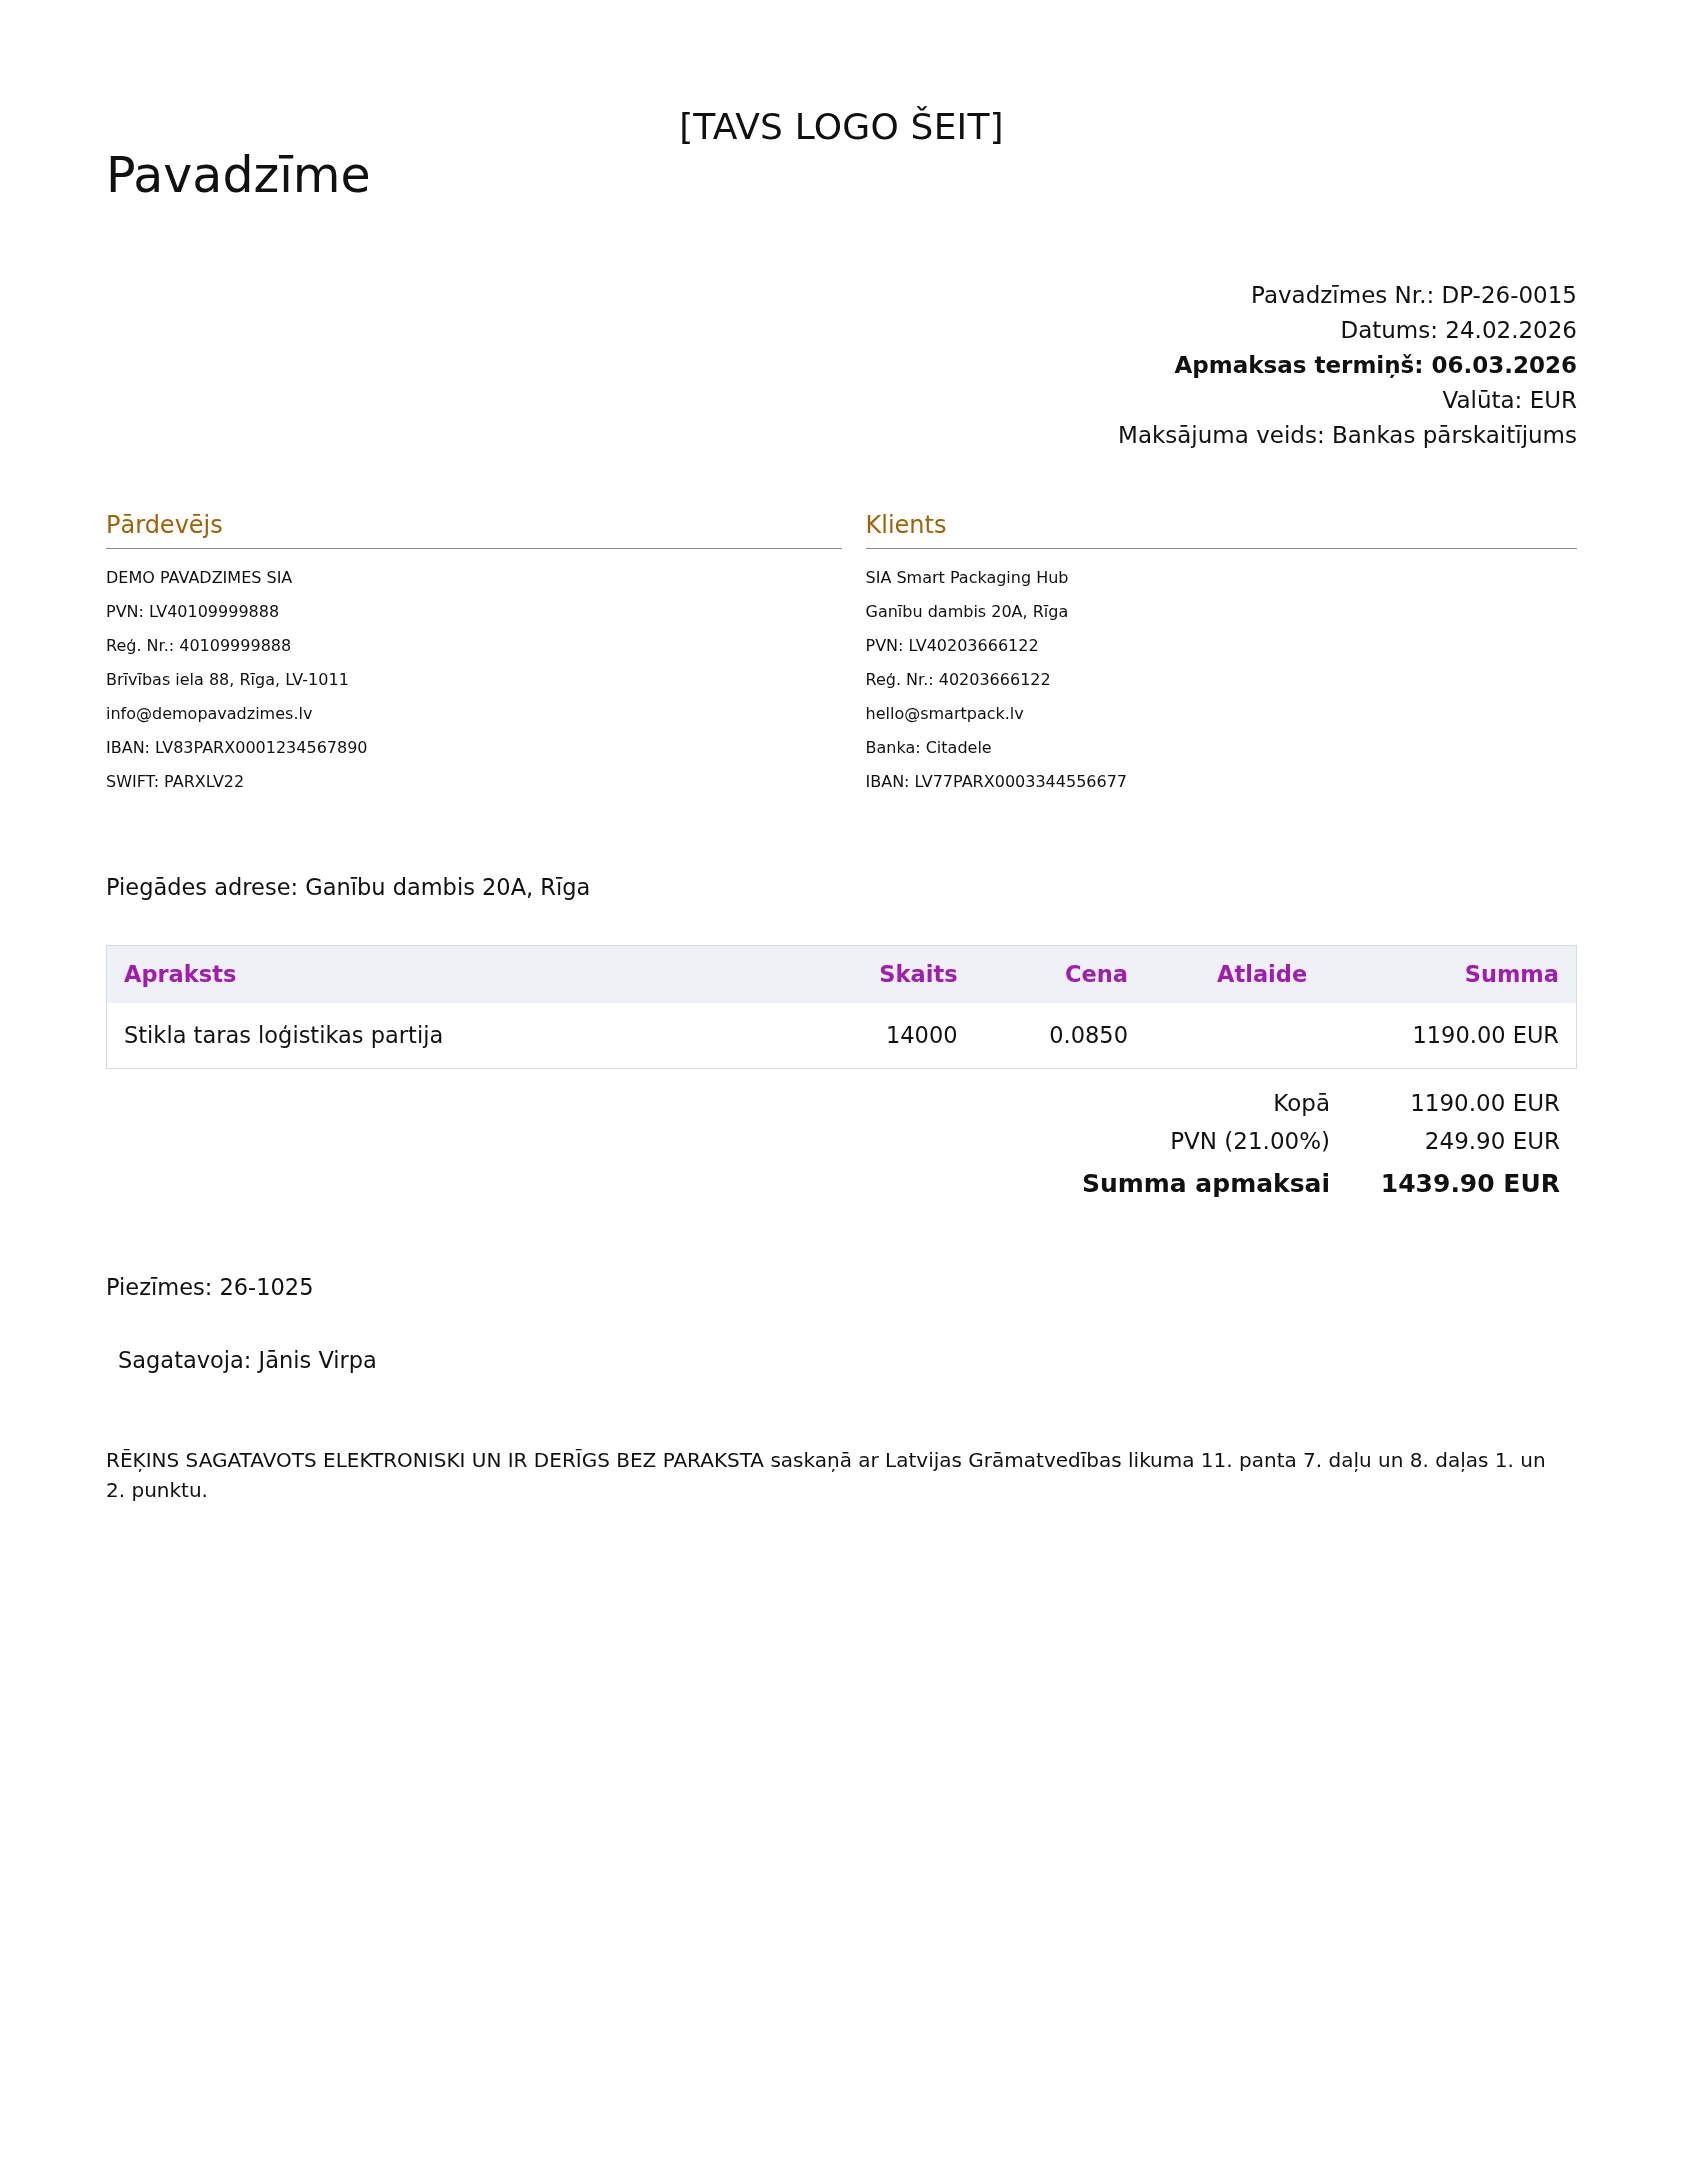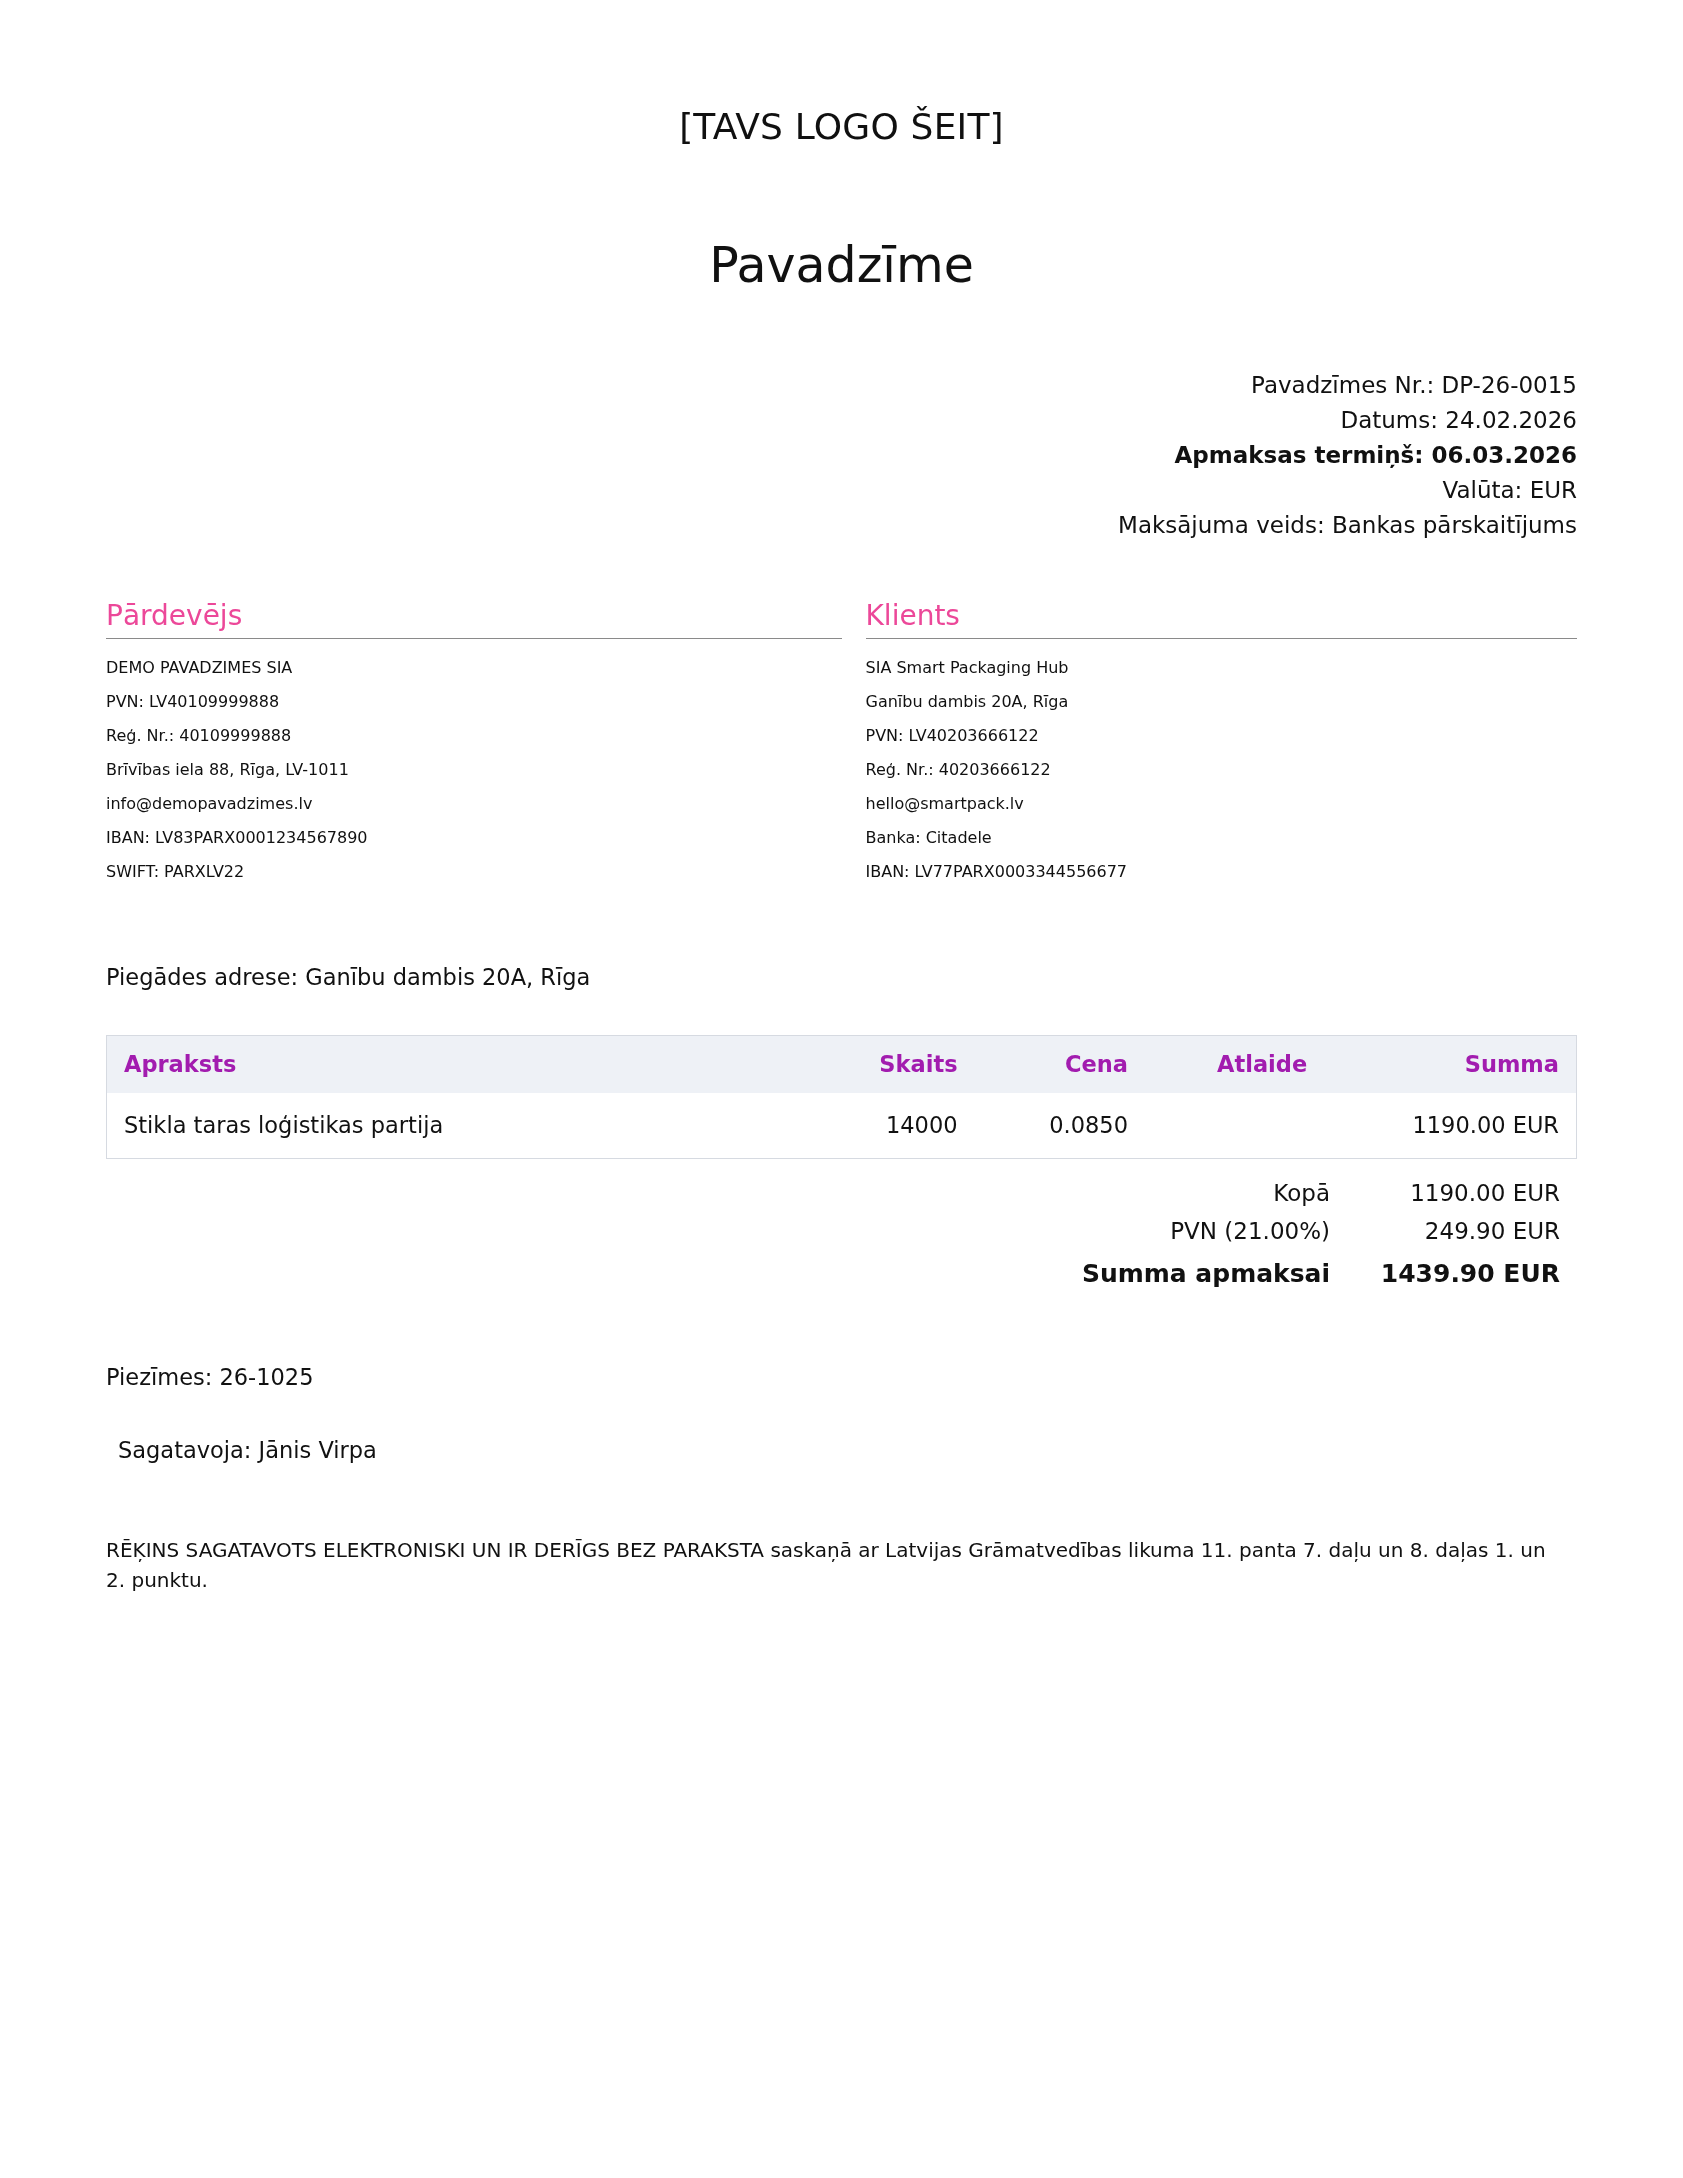--- a/index.html
+++ b/index.html
@@ -28,22 +28,20 @@
   }
   .logo-text {
     font-size: 36px;
     font-weight: 400;
     letter-spacing: 0.2px;
     color: #101010;
   }
 
   
   .doc-title-block {
-    text-align: center;
-    margin-top: 90px;
   }
   .doc-title {
     font-size: 49px;
     font-weight: 400;
     color: #111111;
   }
 
   
   .meta-block {
     margin-top: 74px;
@@ -62,23 +60,23 @@
     margin-top: 57px;
   }
   .party {
     width: 50%;
     box-sizing: border-box;
   }
   .party.right {
     padding-left: 24px;
   }
   .party-heading {
-    font-size: 28px;
+    font-size: 24px;
     line-height: 31px;
-    color: #ec4899;
+    color: #a16207;
     padding-bottom: 7.2px;
   }
   .party-rule {
     border-bottom: 1.8px solid #8a8a8a;
     margin-bottom: 11.7px;
   }
   .party-line {
     font-size: 16px;
     line-height: 34px;
     color: #111111;

